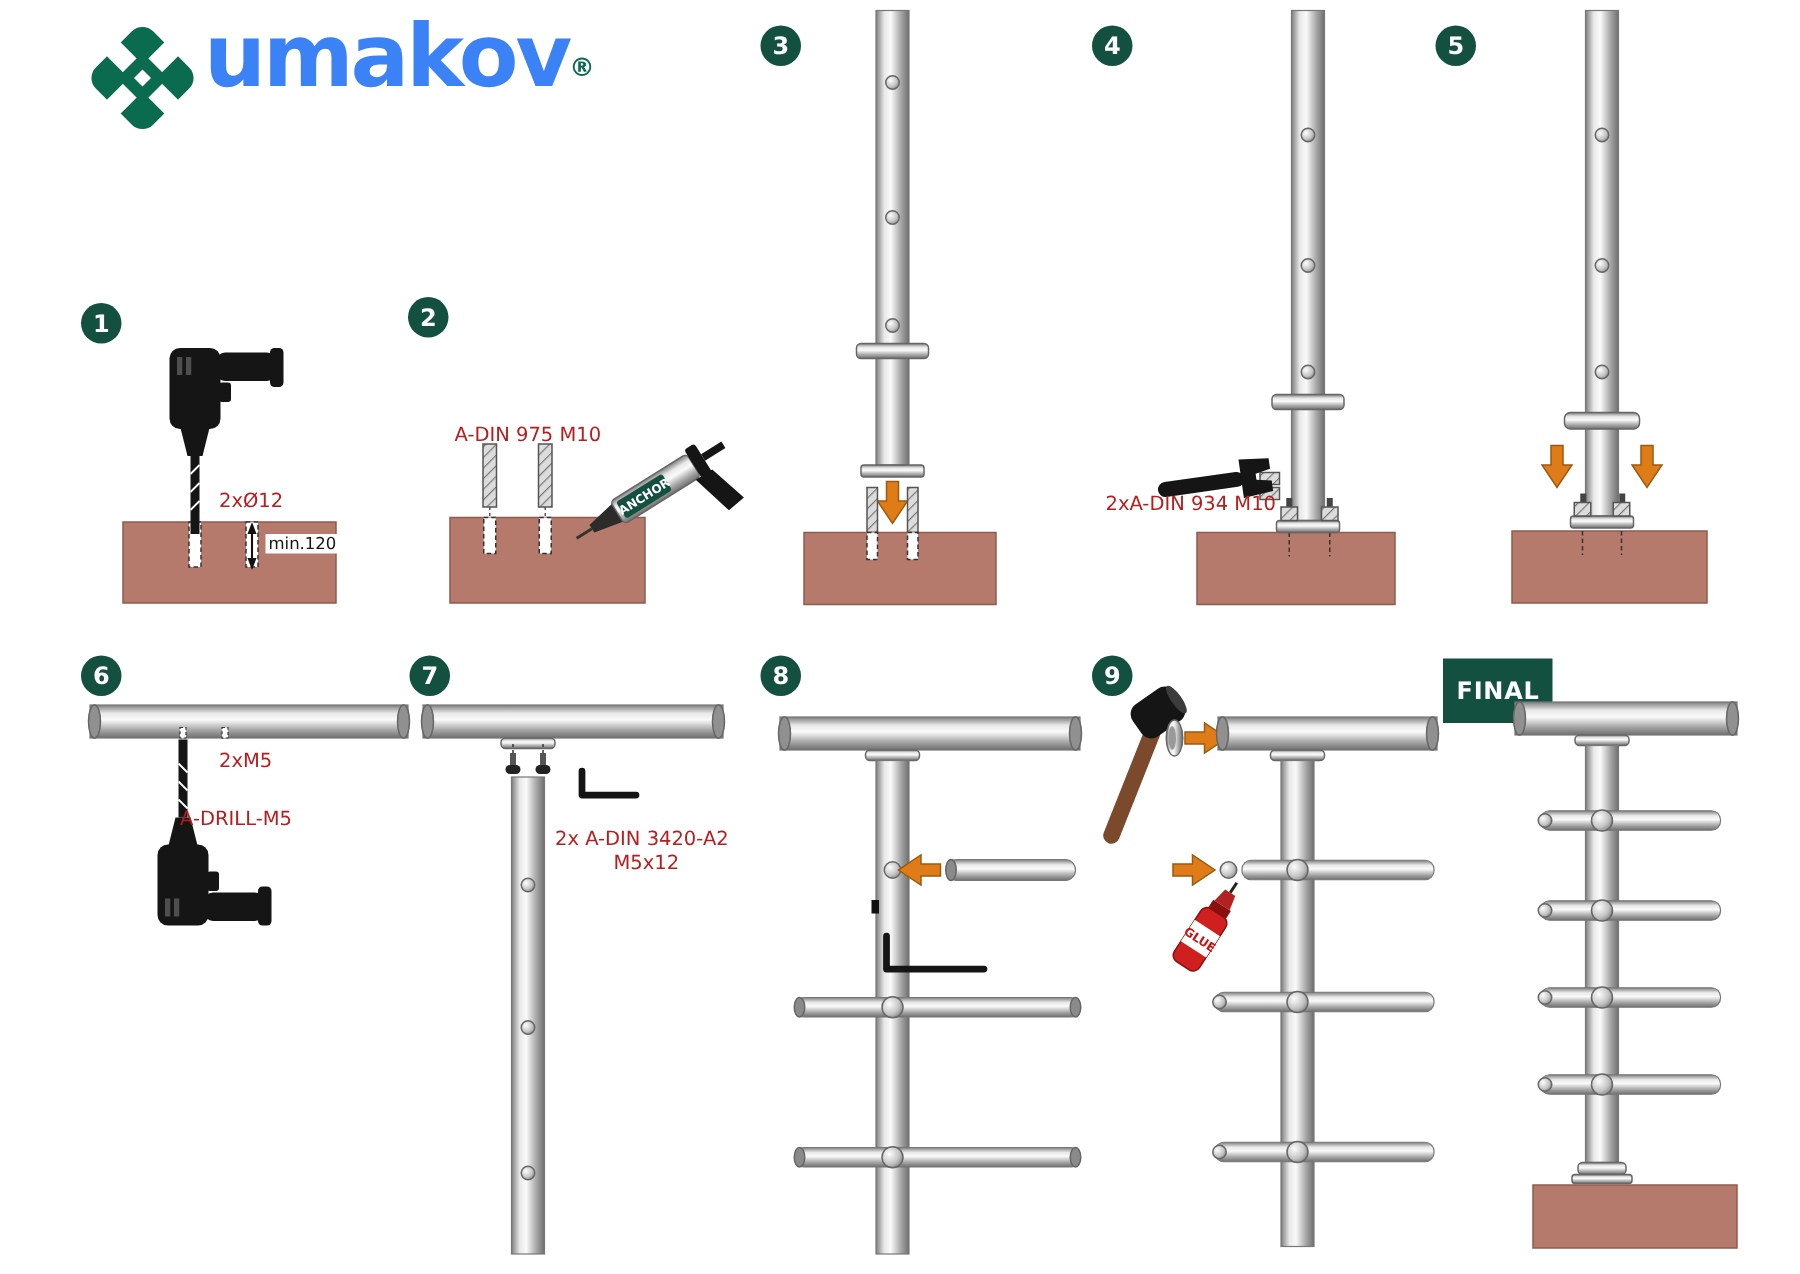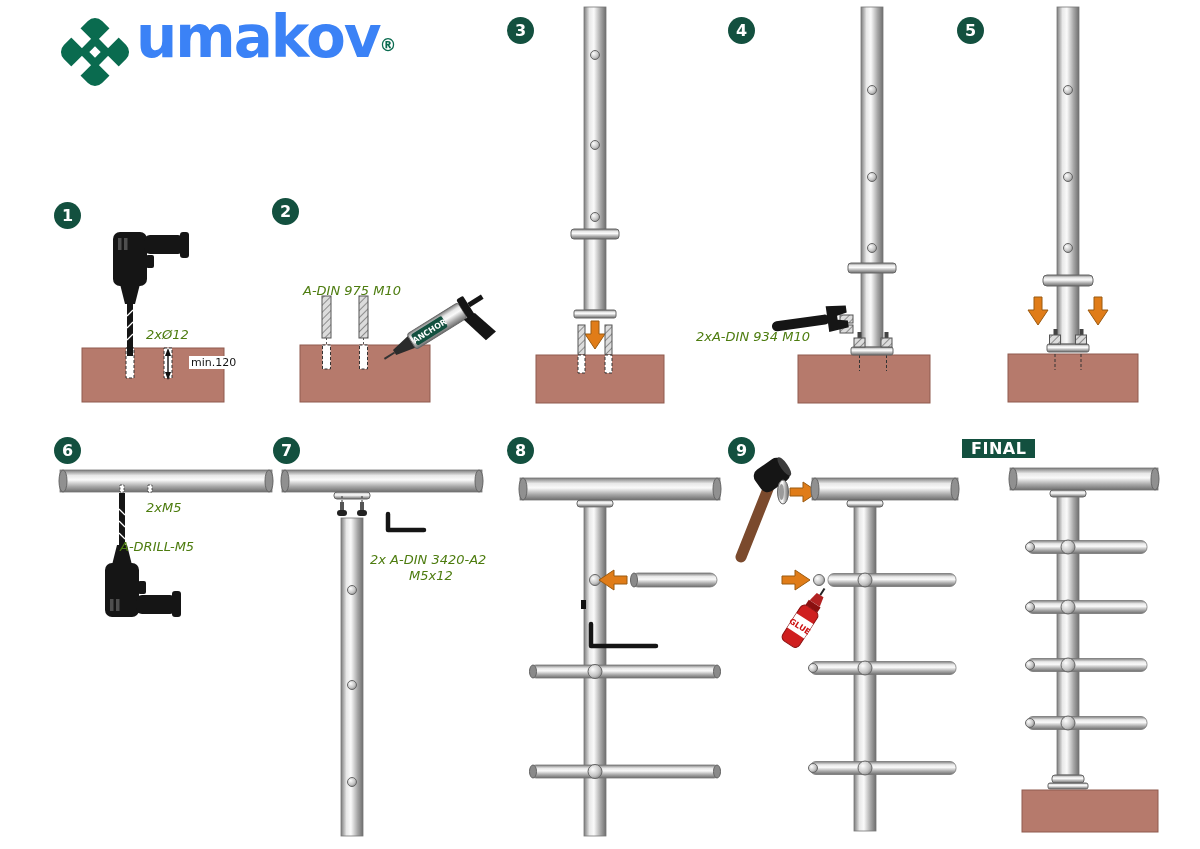--- a/index.html
+++ b/index.html
@@ -3,22 +3,22 @@
 <meta charset="utf-8">
 <style>
   html,body{margin:0;padding:0;background:#fff;}
   #canvas{position:relative;width:1200px;height:849px;background:#fff;
           font-family:"DejaVu Sans","Liberation Sans",sans-serif;overflow:hidden;}
   .abs{position:absolute;}
   .badge{position:absolute;width:27px;height:27px;border-radius:50%;
          background:#13503f;color:#fff;display:flex;align-items:center;justify-content:center;
          font-weight:bold;font-size:16px;line-height:1;}
   .final-badge{position:absolute;background:#13503f;color:#fff;font-weight:bold;font-size:16px;
-         padding:0 9px;letter-spacing:.5px;}
-  .lbl{position:absolute;color:#4d7c0f;font-size:13px;white-space:nowrap;font-style:italic;}
+         padding:12px 9px;letter-spacing:.5px;}
+  .lbl{position:absolute;color:#b91c1c;font-size:13px;white-space:nowrap;}
   .lbl-sm{position:absolute;color:#141414;font-size:11px;white-space:nowrap;background:#fff;padding:0 2px;}
   .brand-word{font-size:58px;font-weight:800;color:#3b82f6;letter-spacing:-2px;line-height:1;}
   .brand-reg{font-size:17px;font-weight:700;color:#0a6b4f;vertical-align:super;}
   .brand-tag{font-size:15px;font-weight:700;color:#0a6b4f;letter-spacing:.4px;}
 </style>
 </head>
 <body>
 
 <div id="canvas">
 
@@ -95,21 +95,21 @@
       <rect x="2" y="118" width="142" height="54" fill="#b67a6c" stroke="#8f5b4e"></rect>
       <rect x="46" y="118" width="8" height="30" fill="#fff" stroke="#333" stroke-width="1" stroke-dasharray="3,2"></rect>
       <rect x="84" y="118" width="8" height="30" fill="#fff" stroke="#333" stroke-width="1" stroke-dasharray="3,2"></rect>
       <line x1="88" y1="122" x2="88" y2="146" stroke="#111" stroke-width="1.4"></line>
       <polygon points="85,126 91,126 88,118" fill="#111"></polygon>
       <polygon points="85,142 91,142 88,150" fill="#111"></polygon>
     </g>
     <use href="#drill" transform="translate(50,126)"></use>
   </svg>
   <div class="lbl" style="left:146px;top:327px">2xØ12</div>
-  <div class="lbl-sm" style="left:189px;top:356px">min.120</div>
+  <div class="lbl-sm" style="left:177px;top:356px">min.120</div>
 
   <svg class="abs" style="left:285px;top:278px" width="215" height="127" viewBox="0 0 215 127">
     <g>
       <rect x="15" y="67" width="130" height="57" fill="#b67a6c" stroke="#8f5b4e"></rect>
       <rect x="37.5" y="67" width="8" height="24" fill="#fff" stroke="#333" stroke-width="1" stroke-dasharray="3,2"></rect>
       <rect x="74.5" y="67" width="8" height="24" fill="#fff" stroke="#333" stroke-width="1" stroke-dasharray="3,2"></rect>
     </g>
     <g>
       <rect x="37" y="18" width="9" height="42" fill="url(#hatch)" stroke="#555"></rect>
       <rect x="74" y="18" width="9" height="42" fill="url(#hatch)" stroke="#555"></rect>
@@ -170,21 +170,21 @@
     </g>
     <g>
       <rect x="70" y="310" width="13" height="8" fill="url(#hatch)" stroke="#555"></rect>
       <rect x="70" y="320" width="13" height="8" fill="url(#hatch)" stroke="#555"></rect>
     </g>
     <g transform="translate(2,322) rotate(-8)">
       <rect x="0" y="-5" width="58" height="10" rx="5" fill="#151515"></rect>
       <polygon points="56,-13 76,-11 76,-4 66,-2 66,2 76,4 76,11 56,13" fill="#151515"></polygon>
     </g>
   </svg>
-  <div class="lbl" style="left:696px;top:329px">2xA-DIN 934 M10</div>
+  <div class="lbl" style="left:737px;top:329px">2xA-DIN 934 M10</div>
 
   <svg class="abs" style="left:1000px;top:5px" width="160" height="400" viewBox="0 0 160 400">
     <g>
       <rect x="8" y="349" width="130" height="48" fill="#b67a6c" stroke="#8f5b4e"></rect>
       <line x1="55" y1="349" x2="55" y2="365" stroke="#333" stroke-dasharray="3,2"></line>
       <line x1="81" y1="349" x2="81" y2="365" stroke="#333" stroke-dasharray="3,2"></line>
     </g>
     <g>
       <rect x="57" y="2" width="22" height="337" fill="url(#mv)" stroke="#777" stroke-width="0.8"></rect>
       <circle cx="68" cy="85" r="4.5" fill="url(#ms)" stroke="#666"></circle>

